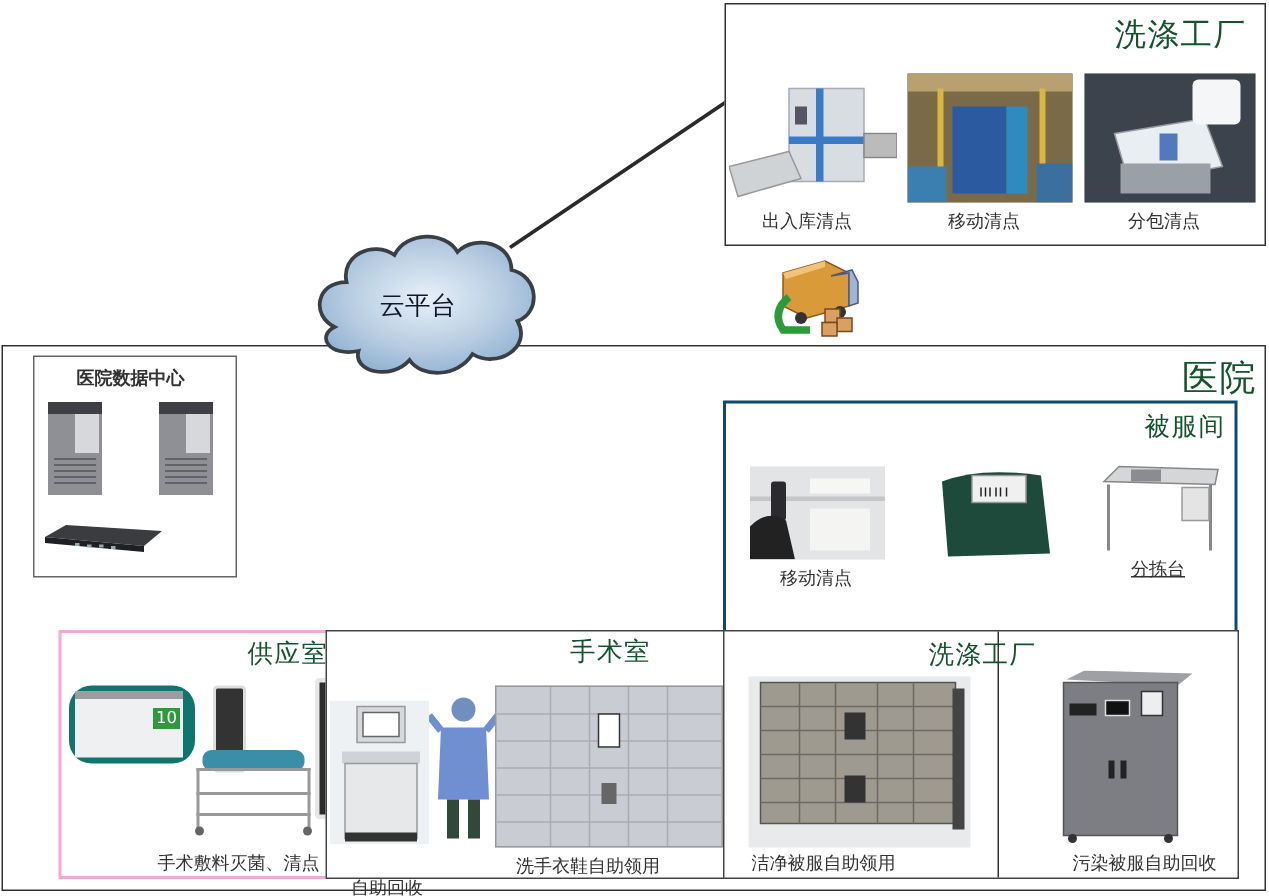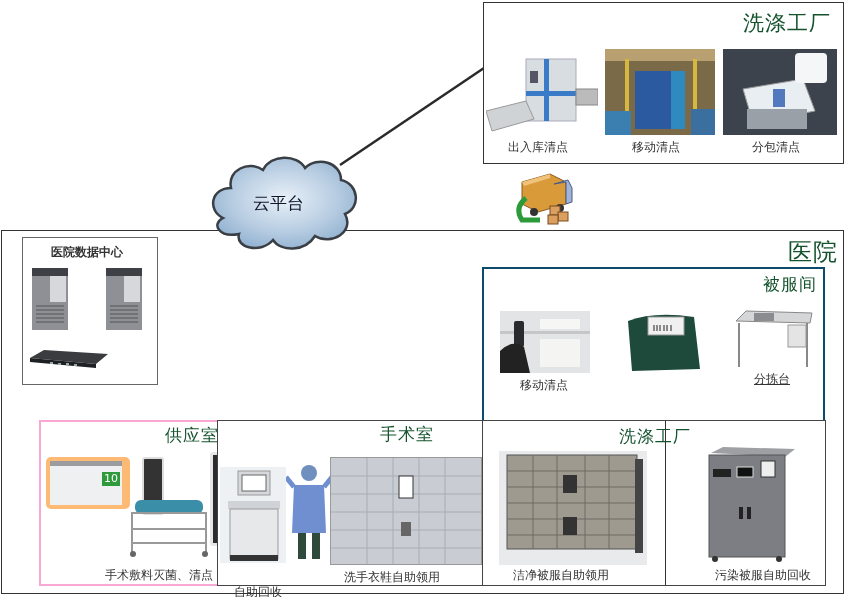--- a/index.html
+++ b/index.html
@@ -176,21 +176,21 @@
       <rect x="74" y="14" width="2" height="44" fill="#888"></rect>
       <rect x="56" y="16" width="18" height="22" fill="#e4e4e4" stroke="#999"></rect>
     </svg>
   </div>
   <div class="label" style="left:36px; top:108px;">移动清点</div>
   <div class="label" style="left:270px; top:102px;text-decoration:underline;">分拣台</div>
 </div>
 
 <div class="box" style="left:39px; top:420px; width:196px; height:166px; border:2px solid #f9a8d4; z-index:2;padding-left:44px;">
   <div class="title" style="right:14px; top:2px; font-size:17px;">供应室</div>
-  <div class="abs" style="left:5px; top:35px; width:84px; height:52px; background:#fdba74; border-radius:5px;">
+  <div class="abs" style="left:5px; top:35px; width:84px; height:52px; background:#0f766e; border-radius:15px;">
     <div class="abs" style="left:4px; top:4px; width:72px; height:44px; background:#eef0f2;"></div>
     <div class="abs" style="left:4px; top:4px; width:72px; height:5px; background:#9a9ca0;"></div>
     <div class="abs" style="left:56px; top:15px; width:18px; height:14px; background:#2f9a3c; color:#fff; font-size:11px; font-family:'DejaVu Sans',sans-serif; text-align:center; line-height:14px;">10</div>
   </div>
   <div class="abs" style="left:101px; top:35px; width:18px; height:54px; background:#333; border:2px solid #ddd; border-radius:3px;"></div>
   <div class="abs" style="left:169px; top:30px; width:16px; height:88px; background:#2c2c2e; border:3px solid #e6e6e6; border-radius:3px;"></div>
   <div class="abs" style="left:86px; top:76px;">
     <svg width="84" height="60" viewBox="0 0 84 60">
       <rect x="8" y="2" width="68" height="14" rx="6" fill="#3a8ea8"></rect>
       <rect x="4" y="14" width="76" height="2" fill="#999"></rect>
@@ -275,15 +275,15 @@
       <rect x="4" y="8" width="76" height="102" fill="#7c7e84" stroke="#555"></rect>
       <rect x="8" y="22" width="18" height="8" fill="#222"></rect>
       <rect x="32" y="20" width="16" height="10" fill="#111" stroke="#ddd"></rect>
       <rect x="56" y="14" width="14" height="16" fill="#eee" stroke="#333"></rect>
       <rect x="34" y="60" width="4" height="12" fill="#222"></rect>
       <rect x="42" y="60" width="4" height="12" fill="#222"></rect>
       <circle cx="10" cy="112" r="3" fill="#333"></circle>
         <circle cx="74" cy="112" r="3" fill="#333"></circle>
     </svg>
   </div>
-  <div class="label" style="left:30px; top:146px;">洁净被服自助领用</div>
+  <div class="label" style="left:18px; top:146px;">洁净被服自助领用</div>
   <div class="label" style="left:208px; top:146px;margin-left:24px;">污染被服自助回收</div>
 </div>
 
 </body></html>

